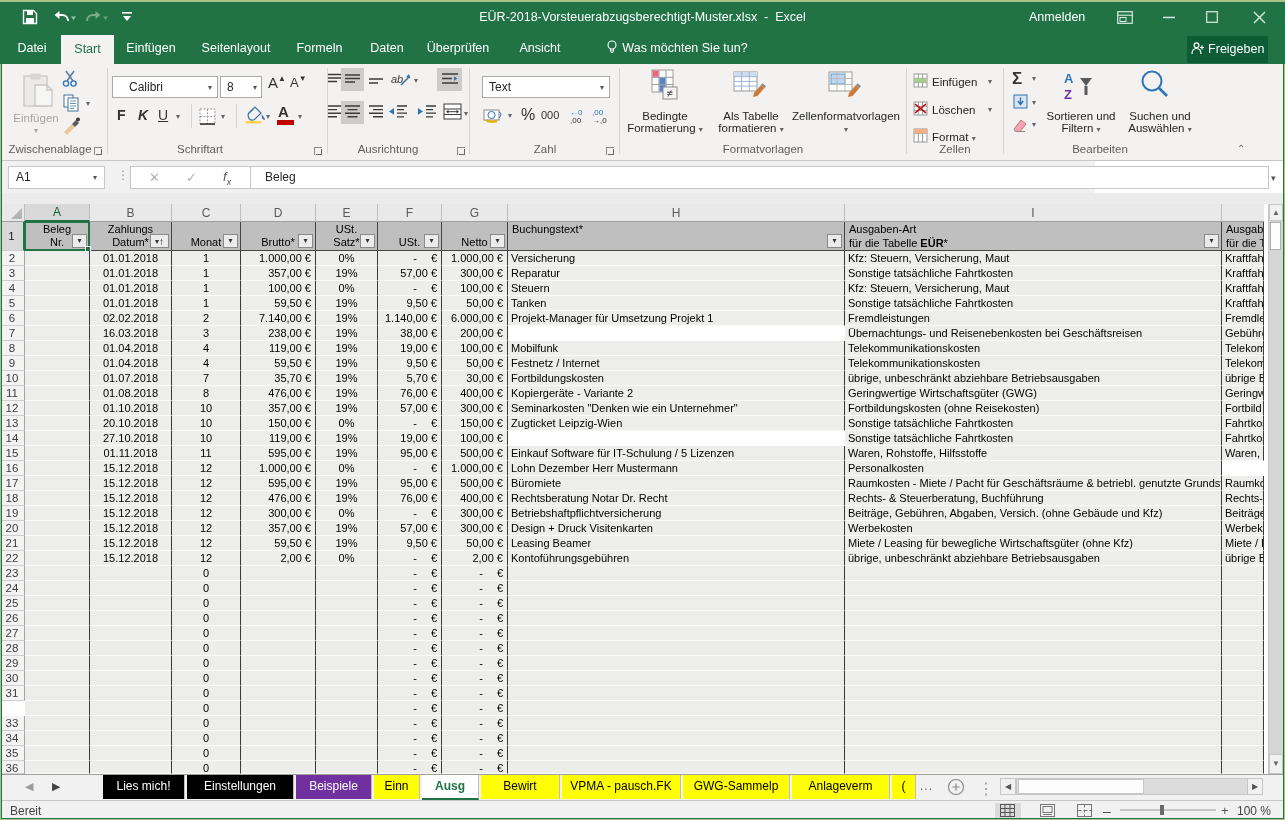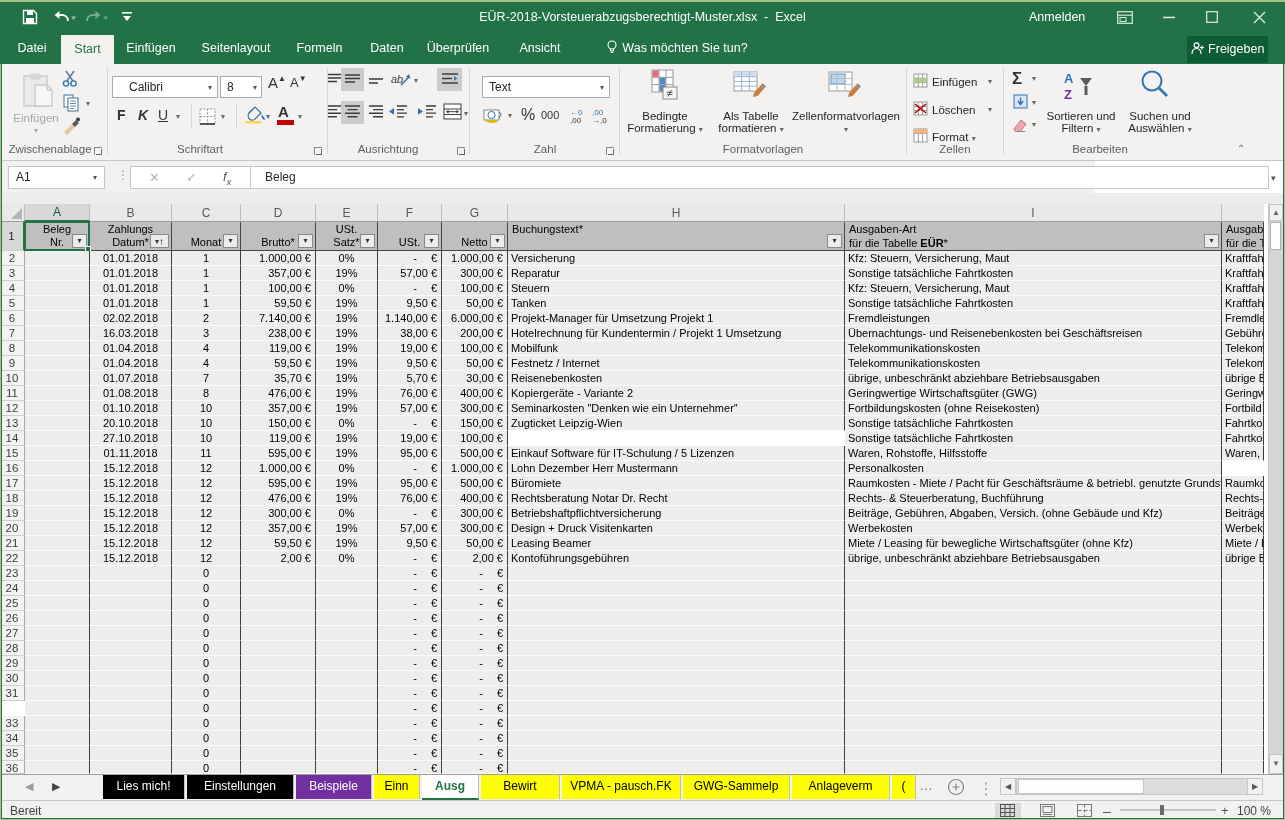--- a/index.html
+++ b/index.html
@@ -582,21 +582,20 @@
 <div class="c d dl" style="left:508px;top:311px;width:337px;height:15px;">Projekt-Manager für Umsetzung Projekt 1</div>
 <div class="c d dl" style="left:845px;top:311px;width:377px;height:15px;">Fremdleistungen</div>
 <div class="c d dl" style="left:1222px;top:311px;width:42px;height:15px;">Fremdle</div>
 <div class="c d" style="left:25px;top:326px;width:65px;height:15px;"></div>
 <div class="c d dc" style="left:90px;top:326px;width:82px;height:15px;">16.03.2018</div>
 <div class="c d dc" style="left:172px;top:326px;width:69px;height:15px;">3</div>
 <div class="c d dr" style="left:241px;top:326px;width:75px;height:15px;">238,00&nbsp;€</div>
 <div class="c d dc" style="left:316px;top:326px;width:62px;height:15px;">19%</div>
 <div class="c d dr" style="left:378px;top:326px;width:64px;height:15px;">38,00&nbsp;€</div>
 <div class="c d dr" style="left:442px;top:326px;width:66px;height:15px;">200,00&nbsp;€</div>
-<div class="c d dl" style="left:508px;top:326px;width:337px;height:15px;">Hotelrechnung für Kundentermin / Projekt 1 Umsetzung</div>
 <div class="c d dl" style="left:845px;top:326px;width:377px;height:15px;">Übernachtungs- und Reisenebenkosten bei Geschäftsreisen</div>
 <div class="c d dl" style="left:1222px;top:326px;width:42px;height:15px;">Gebühren</div>
 <div class="c d" style="left:25px;top:341px;width:65px;height:15px;"></div>
 <div class="c d dc" style="left:90px;top:341px;width:82px;height:15px;">01.04.2018</div>
 <div class="c d dc" style="left:172px;top:341px;width:69px;height:15px;">4</div>
 <div class="c d dr" style="left:241px;top:341px;width:75px;height:15px;">119,00&nbsp;€</div>
 <div class="c d dc" style="left:316px;top:341px;width:62px;height:15px;">19%</div>
 <div class="c d dr" style="left:378px;top:341px;width:64px;height:15px;">19,00&nbsp;€</div>
 <div class="c d dr" style="left:442px;top:341px;width:66px;height:15px;">100,00&nbsp;€</div>
 <div class="c d dl" style="left:508px;top:341px;width:337px;height:15px;">Mobilfunk</div>
@@ -612,21 +611,21 @@
 <div class="c d dl" style="left:508px;top:356px;width:337px;height:15px;">Festnetz / Internet</div>
 <div class="c d dl" style="left:845px;top:356px;width:377px;height:15px;">Telekommunikationskosten</div>
 <div class="c d dl" style="left:1222px;top:356px;width:42px;height:15px;">Telekom</div>
 <div class="c d" style="left:25px;top:371px;width:65px;height:15px;"></div>
 <div class="c d dc" style="left:90px;top:371px;width:82px;height:15px;">01.07.2018</div>
 <div class="c d dc" style="left:172px;top:371px;width:69px;height:15px;">7</div>
 <div class="c d dr" style="left:241px;top:371px;width:75px;height:15px;">35,70&nbsp;€</div>
 <div class="c d dc" style="left:316px;top:371px;width:62px;height:15px;">19%</div>
 <div class="c d dr" style="left:378px;top:371px;width:64px;height:15px;">5,70&nbsp;€</div>
 <div class="c d dr" style="left:442px;top:371px;width:66px;height:15px;">30,00&nbsp;€</div>
-<div class="c d dl" style="left:508px;top:371px;width:337px;height:15px;">Reisenebenkosten</div>
+<div class="c d dl" style="left:508px;top:371px;width:337px;height:15px;">Fortbildungskosten</div>
 <div class="c d dl" style="left:845px;top:371px;width:377px;height:15px;">übrige, unbeschränkt abziehbare Betriebsausgaben</div>
 <div class="c d dl" style="left:1222px;top:371px;width:42px;height:15px;">übrige B</div>
 <div class="c d" style="left:25px;top:386px;width:65px;height:15px;"></div>
 <div class="c d dc" style="left:90px;top:386px;width:82px;height:15px;">01.08.2018</div>
 <div class="c d dc" style="left:172px;top:386px;width:69px;height:15px;">8</div>
 <div class="c d dr" style="left:241px;top:386px;width:75px;height:15px;">476,00&nbsp;€</div>
 <div class="c d dc" style="left:316px;top:386px;width:62px;height:15px;">19%</div>
 <div class="c d dr" style="left:378px;top:386px;width:64px;height:15px;">76,00&nbsp;€</div>
 <div class="c d dr" style="left:442px;top:386px;width:66px;height:15px;">400,00&nbsp;€</div>
 <div class="c d dl" style="left:508px;top:386px;width:337px;height:15px;">Kopiergeräte - Variante 2</div>

